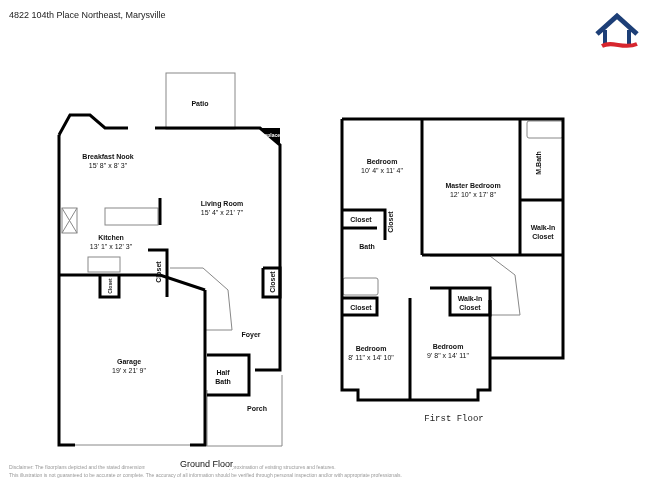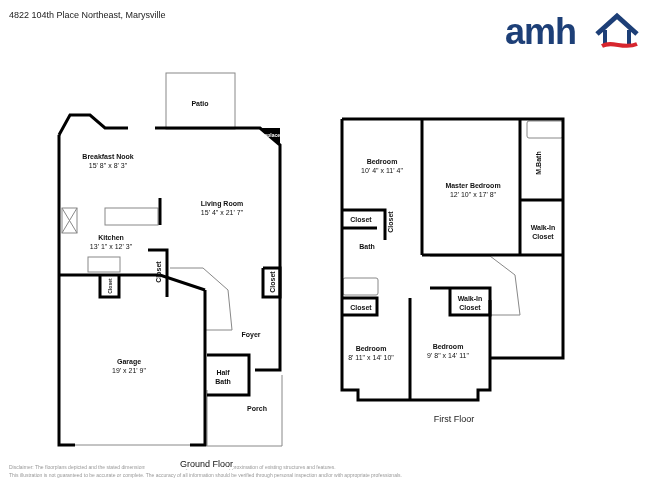--- a/index.html
+++ b/index.html
@@ -3,32 +3,31 @@
 <meta charset="utf-8">
 <style>
   html, body { margin:0; padding:0; background:#ffffff; }
   body { width:650px; height:488px; position:relative; overflow:hidden; font-family:"Liberation Sans", sans-serif; }
   .address { position:absolute; left:9px; top:10px; font-size:9px; color:#222; }
   .logo { position:absolute; left:505px; top:8px; width:135px; height:46px; }
   .logo-text { position:absolute; left:0; top:4px; font-size:36px; font-weight:bold; color:#1d3f77; letter-spacing:-1px; font-family:"Liberation Sans", sans-serif; line-height:40px; }
   svg.plan { position:absolute; left:0; top:0; }
   .lbl { position:absolute; text-align:center; font-size:7px; color:#111; line-height:9px; white-space:nowrap; transform:translateX(-50%); }
   .lbl b { font-weight:bold; display:block; }
-  .floor-title { position:absolute; font-size:9px; color:#222; transform:translateX(-50%); white-space:nowrap; }
+  .floor-title { position:absolute; font-size:9px; color:#222; transform:translateX(-50%); white-space:nowrap;font-family:Liberation Mono, monospace; }
   .vert { position:absolute; font-size:7px; font-weight:bold; color:#111; transform:translate(-50%,-50%) rotate(-90deg); white-space:nowrap; }
   .disclaimer { position:absolute; left:9px; top:463px; font-size:5px; color:#999; line-height:8px; width:640px; }
   .ground-title { position:absolute; left:145px; top:459px; font-size:9px; color:#111; background:#fff;padding-left:35px; }
 </style>
 </head>
 <body>
 
 <div class="address">4822 104th Place Northeast, Marysville</div>
 
 <div class="logo">
-  <span class="logo-text">amh</span>
   <svg width="135" height="46" style="position:absolute;left:0;top:0;">
     <path d="M92 26 L112 8 L132 26" fill="none" stroke="#1d3f77" stroke-width="5"></path>
     <path d="M100 22 L100 36 M124 22 L124 36" stroke="#1d3f77" stroke-width="4"></path>
     <path d="M97 38 C108 32,118 42,132 36" fill="none" stroke="#d7262e" stroke-width="4"></path>
   </svg>
 </div>
 
 <svg class="plan" width="650" height="488">
   <g fill="none" stroke="#888" stroke-width="1">
 

